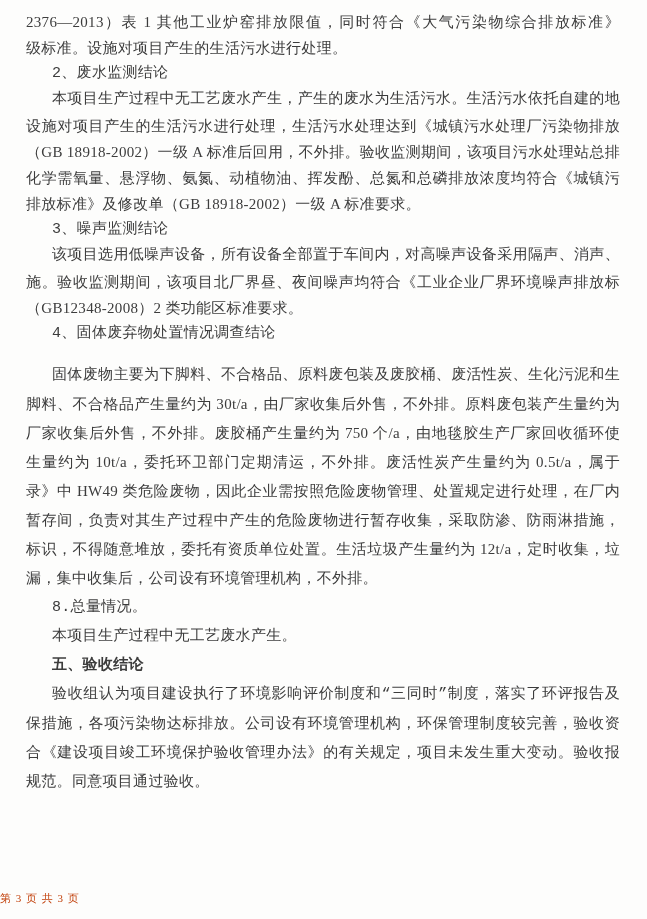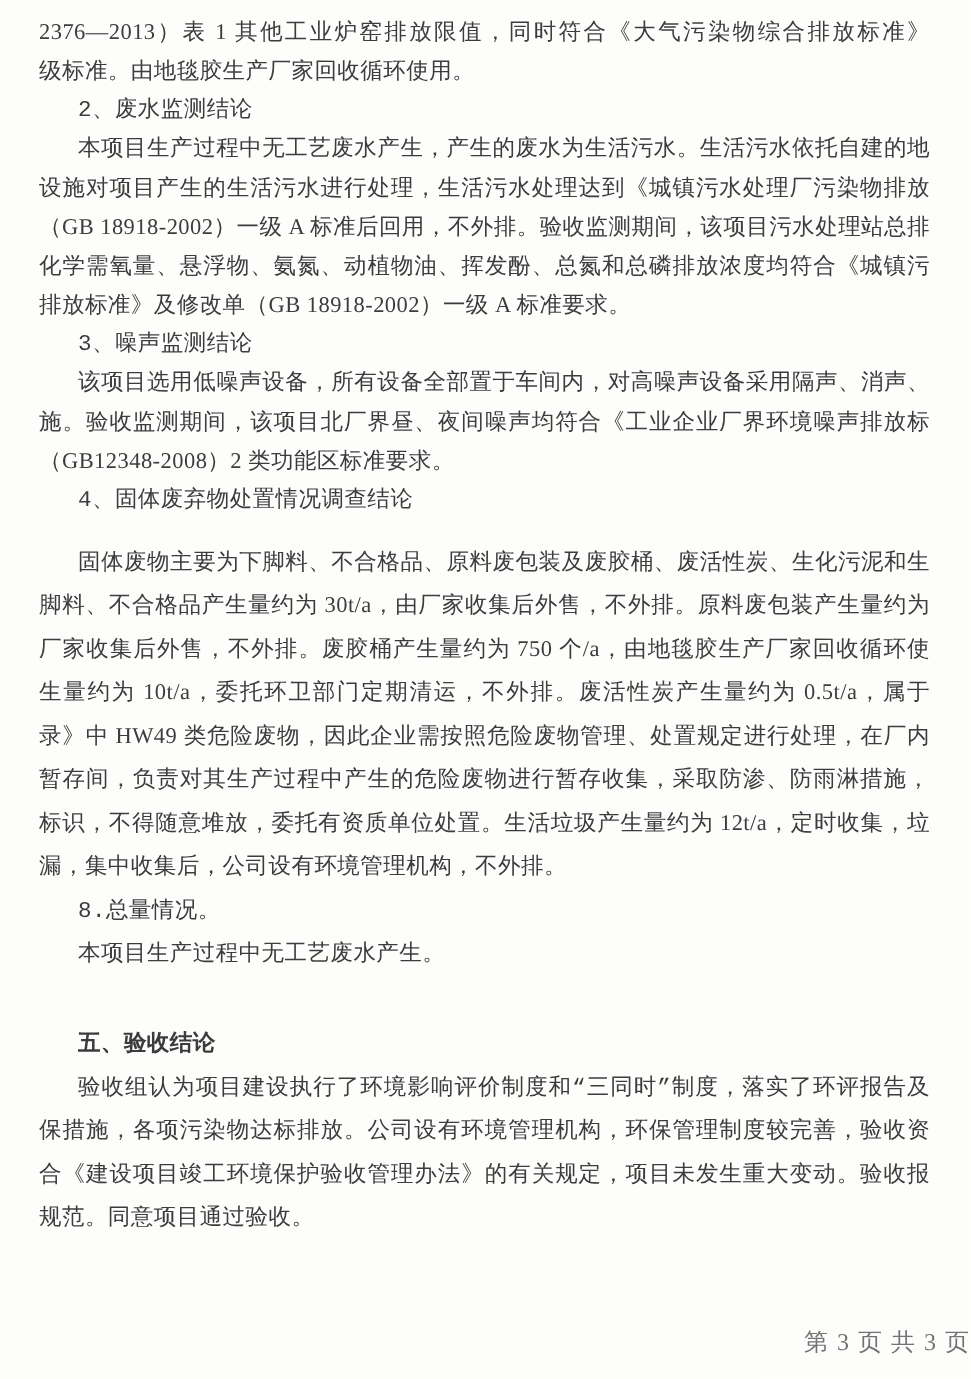--- a/index.html
+++ b/index.html
@@ -31,39 +31,39 @@
   
   .line.just {
     text-align: justify;
     text-align-last: justify;
     text-justify: inter-ideograph;
   }
   .line.indent { text-indent: 26px; font-family: Liberation Mono, monospace; }
   
   [data-name="doc-section-lower"] { margin-top: 14px; }
   [data-name="doc-section-lower"] .line { height: 29px; line-height: 29px; }
-  .heading-bold .line { font-weight: bold; margin-top: 31px; }
+  .heading-bold .line { font-weight: bold; }
   .page-footer {
     position: absolute;
     left: 0; right: 0; bottom: 13px;
-    text-align: right;
-    font-size: 16px;
-    color: #737373;
+    text-align: left;
+    font-size: 11px;
+    color: #c2410c;
     letter-spacing: 1px;
   }
 </style>
 </head>
 <body>
 
 <main class="page" data-name="document-page">
   <div class="doc-body" id="doc" data-name="document-body">
       <section class="doc-section" data-name="doc-section-upper">
         <div class="block body" data-name="para-furnace-standard-continuation">
           <div class="line just" data-name="text-line">2376—2013）表 1 其他工业炉窑排放限值，同时符合《大气污染物综合排放标准》（GB6297-1996）二</div>
-          <div class="line" data-name="text-line">级标准。由地毯胶生产厂家回收循环使用。</div>
+          <div class="line" data-name="text-line">级标准。设施对项目产生的生活污水进行处理。</div>
         </div>
         <div class="block heading" data-name="heading-wastewater">
           <div class="line indent" data-name="text-line">2、废水监测结论</div>
         </div>
         <div class="block body" data-name="para-wastewater">
           <div class="line indent just" data-name="text-line">本项目生产过程中无工艺废水产生，产生的废水为生活污水。生活污水依托自建的地埋式污水处理</div>
           <div class="line just" data-name="text-line">设施对项目产生的生活污水进行处理，生活污水处理达到《城镇污水处理厂污染物排放标准》及修改单</div>
           <div class="line just" data-name="text-line">（GB 18918-2002）一级 A 标准后回用，不外排。验收监测期间，该项目污水处理站总排口废水 pH 值、</div>
           <div class="line just" data-name="text-line">化学需氧量、悬浮物、氨氮、动植物油、挥发酚、总氮和总磷排放浓度均符合《城镇污水处理厂污染物</div>
           <div class="line" data-name="text-line">排放标准》及修改单（GB 18918-2002）一级 A 标准要求。</div>

